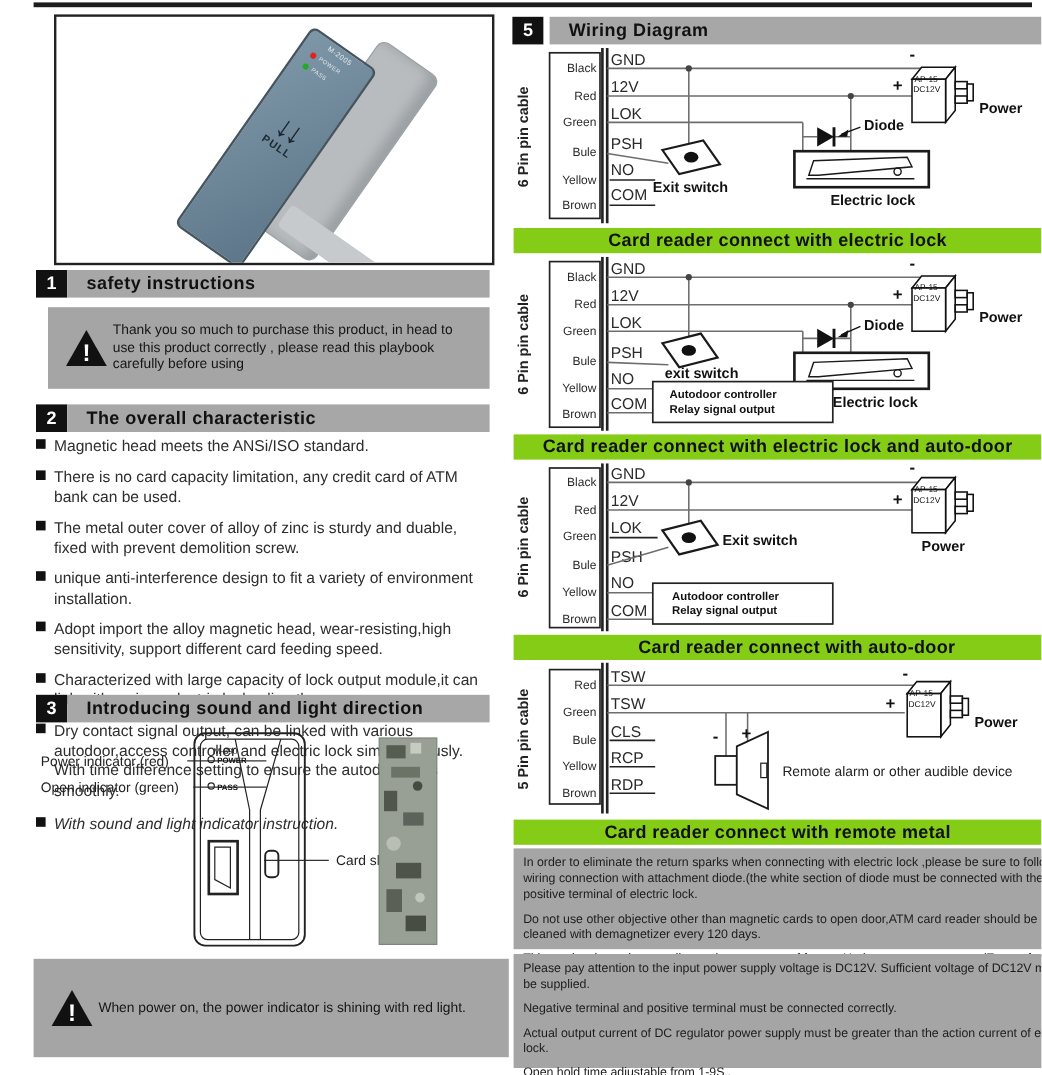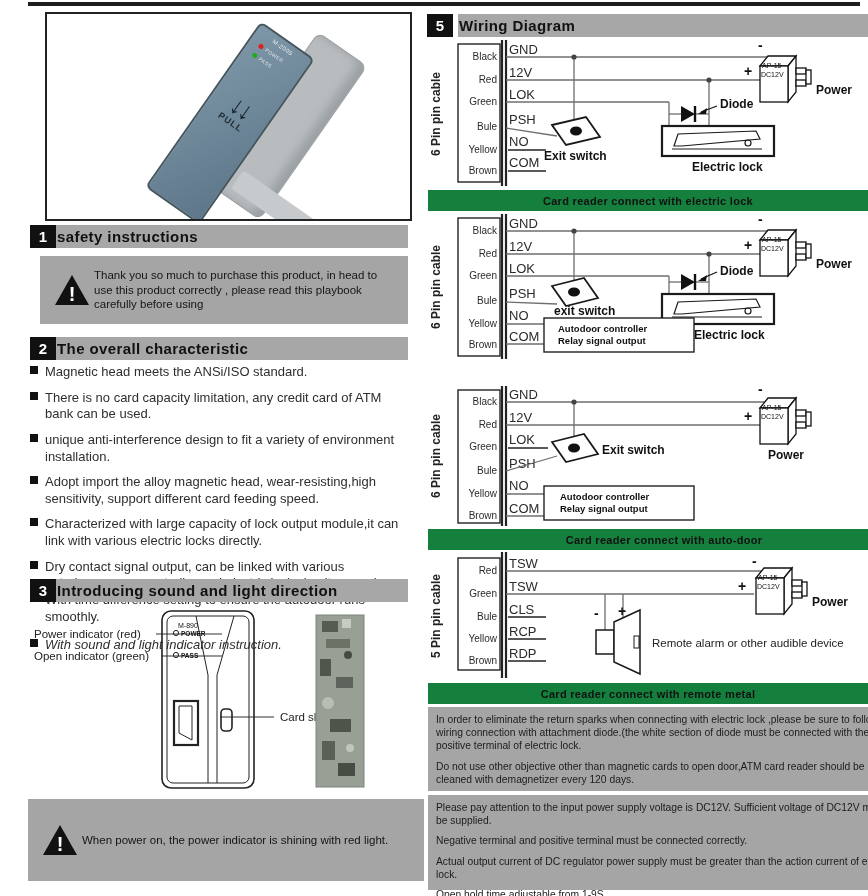--- a/index.html
+++ b/index.html
@@ -2,24 +2,24 @@
 <html><head>
 <meta charset="utf-8">
 <style>
   html,body{margin:0;padding:0;background:#fff;}
   body{font-family:"Liberation Sans", sans-serif; color:#222;}
   #page{position:relative;width:868px;height:896px;background:#fff;overflow:hidden;}
   .topline{position:absolute;left:28px;top:2px;width:832px;height:4px;background:#1d1d1d;}
   
   .hdr{position:absolute;display:flex;align-items:stretch;height:23px;}
   .hdrnum{width:26px;background:#111;color:#fff;font-weight:bold;font-size:15px;display:flex;align-items:center;justify-content:center;}
-  .hdrbar{flex:1;background:#a7a7a7;display:flex;align-items:center;padding-left:1px;font-weight:bold;font-size:15px;color:#111;letter-spacing:.4px;}
+  .hdrbar{flex:1;background:#a7a7a7;display:flex;align-items:center;padding-left:16px;font-weight:bold;font-size:15px;color:#111;letter-spacing:.4px;}
   .gap{width:5px;background:#fff;}
   
-  .cap{position:absolute;left:428px;width:440px;height:21px;background:#15803d;display:flex;align-items:center;justify-content:center;font-weight:bold;font-size:11px;color:#111;letter-spacing:.3px;}
+  .cap{position:absolute;left:428px;width:440px;height:21px;background:#84cc16;display:flex;align-items:center;justify-content:center;font-weight:bold;font-size:15px;color:#111;letter-spacing:.3px;}
   
   .gnote{position:absolute;left:428px;width:477px;background:#a5a5a5;padding:6px 8px;box-sizing:border-box;}
   .gnote p{margin:0 0 7px 0;font-size:10.3px;line-height:1.28;color:#1c1c1c;}
   
   .warnbox{position:absolute;background:#a5a5a5;display:flex;align-items:center;padding:8px 10px;box-sizing:border-box;}
   .warnicon{flex:0 0 44px;display:flex;align-items:center;justify-content:center;}
   .warntext{font-size:11.5px;line-height:1.3;color:#151515;}
   .warntext p{margin:0 0 10px 0;}
   .warntext p:last-child{margin-bottom:0;}
   
@@ -93,20 +93,21 @@
   </div>
 
   <div class="hdr" style="left:30px;top:337px;width:378px;">
     <div class="hdrnum">2</div>
     <div class="hdrbar">The overall characteristic</div>
   </div>
 
   <div class="bullets">
     <div class="li"><span class="sq"></span><span>Magnetic head  meets the  ANSi/ISO standard.</span></div>
     <div class="li"><span class="sq"></span><span>There is no  card capacity limitation, any  credit card of ATM bank  can be used.</span></div>
+    <div class="li"><span class="sq"></span><span>The metal outer cover of alloy of zinc is sturdy and duable, fixed with prevent demolition  screw.</span></div>
     <div class="li"><span class="sq"></span><span>unique anti-interference  design to  fit a variety of  environment installation.</span></div>
     <div class="li"><span class="sq"></span><span>Adopt import the alloy magnetic head, wear-resisting,high sensitivity, support different card feeding speed.</span></div>
     <div class="li"><span class="sq"></span><span>Characterized  with large capacity of  lock output  module,it can  link with various electric locks directly.</span></div>
     <div class="li"><span class="sq"></span><span>Dry contact signal output,  can be linked with various autodoor,access controller and electric lock simultaneously. With time difference setting to ensure the autodoor runs smoothly.</span></div>
     <div class="li" style="margin-top:12px;font-style:italic;"><span class="sq"></span><span>With sound and light indicator instruction.</span></div>
   </div>
 
   <div class="hdr" style="left:30px;top:579px;width:378px;">
     <div class="hdrnum">3</div>
     <div class="hdrbar">Introducing sound and light direction</div>
@@ -307,20 +308,21 @@
       <rect x="42" y="16" width="10" height="6"></rect>
       <rect x="42" y="28" width="10" height="6"></rect>
       <rect x="52" y="18" width="5" height="14"></rect>
     </g>
     <text x="338" y="28" class="tiny">AP-15</text>
     <text x="337" y="37" class="tiny">DC12V</text>
     <text x="334" y="10" class="pm">-</text>
     <text x="320" y="36" class="pm">+</text>
     <text x="392" y="54" class="boldlbl">Power</text>
   </svg>
+  <div class="cap" style="top:362px;">Card reader connect  with electric lock and auto-door</div>
 
   <svg style="position:absolute;left:424px;top:386px;" width="444" height="141" viewBox="0 0 444 141">
     <text transform="rotate(-90 16 70)" x="16" y="70" text-anchor="middle" class="cable">6 Pin pin cable</text>
     <rect x="34" y="4" width="42" height="133" fill="none" stroke="#222" stroke-width="1.4"></rect>
     <g stroke="#222" stroke-width="2.2">
       <line x1="78" y1="0" x2="78" y2="140"></line>
         <line x1="82" y1="0" x2="82" y2="140"></line>
     </g>
     <text x="73" y="19" text-anchor="end" class="clr">Black</text>
     <text x="73" y="42" text-anchor="end" class="clr">Red</text>

